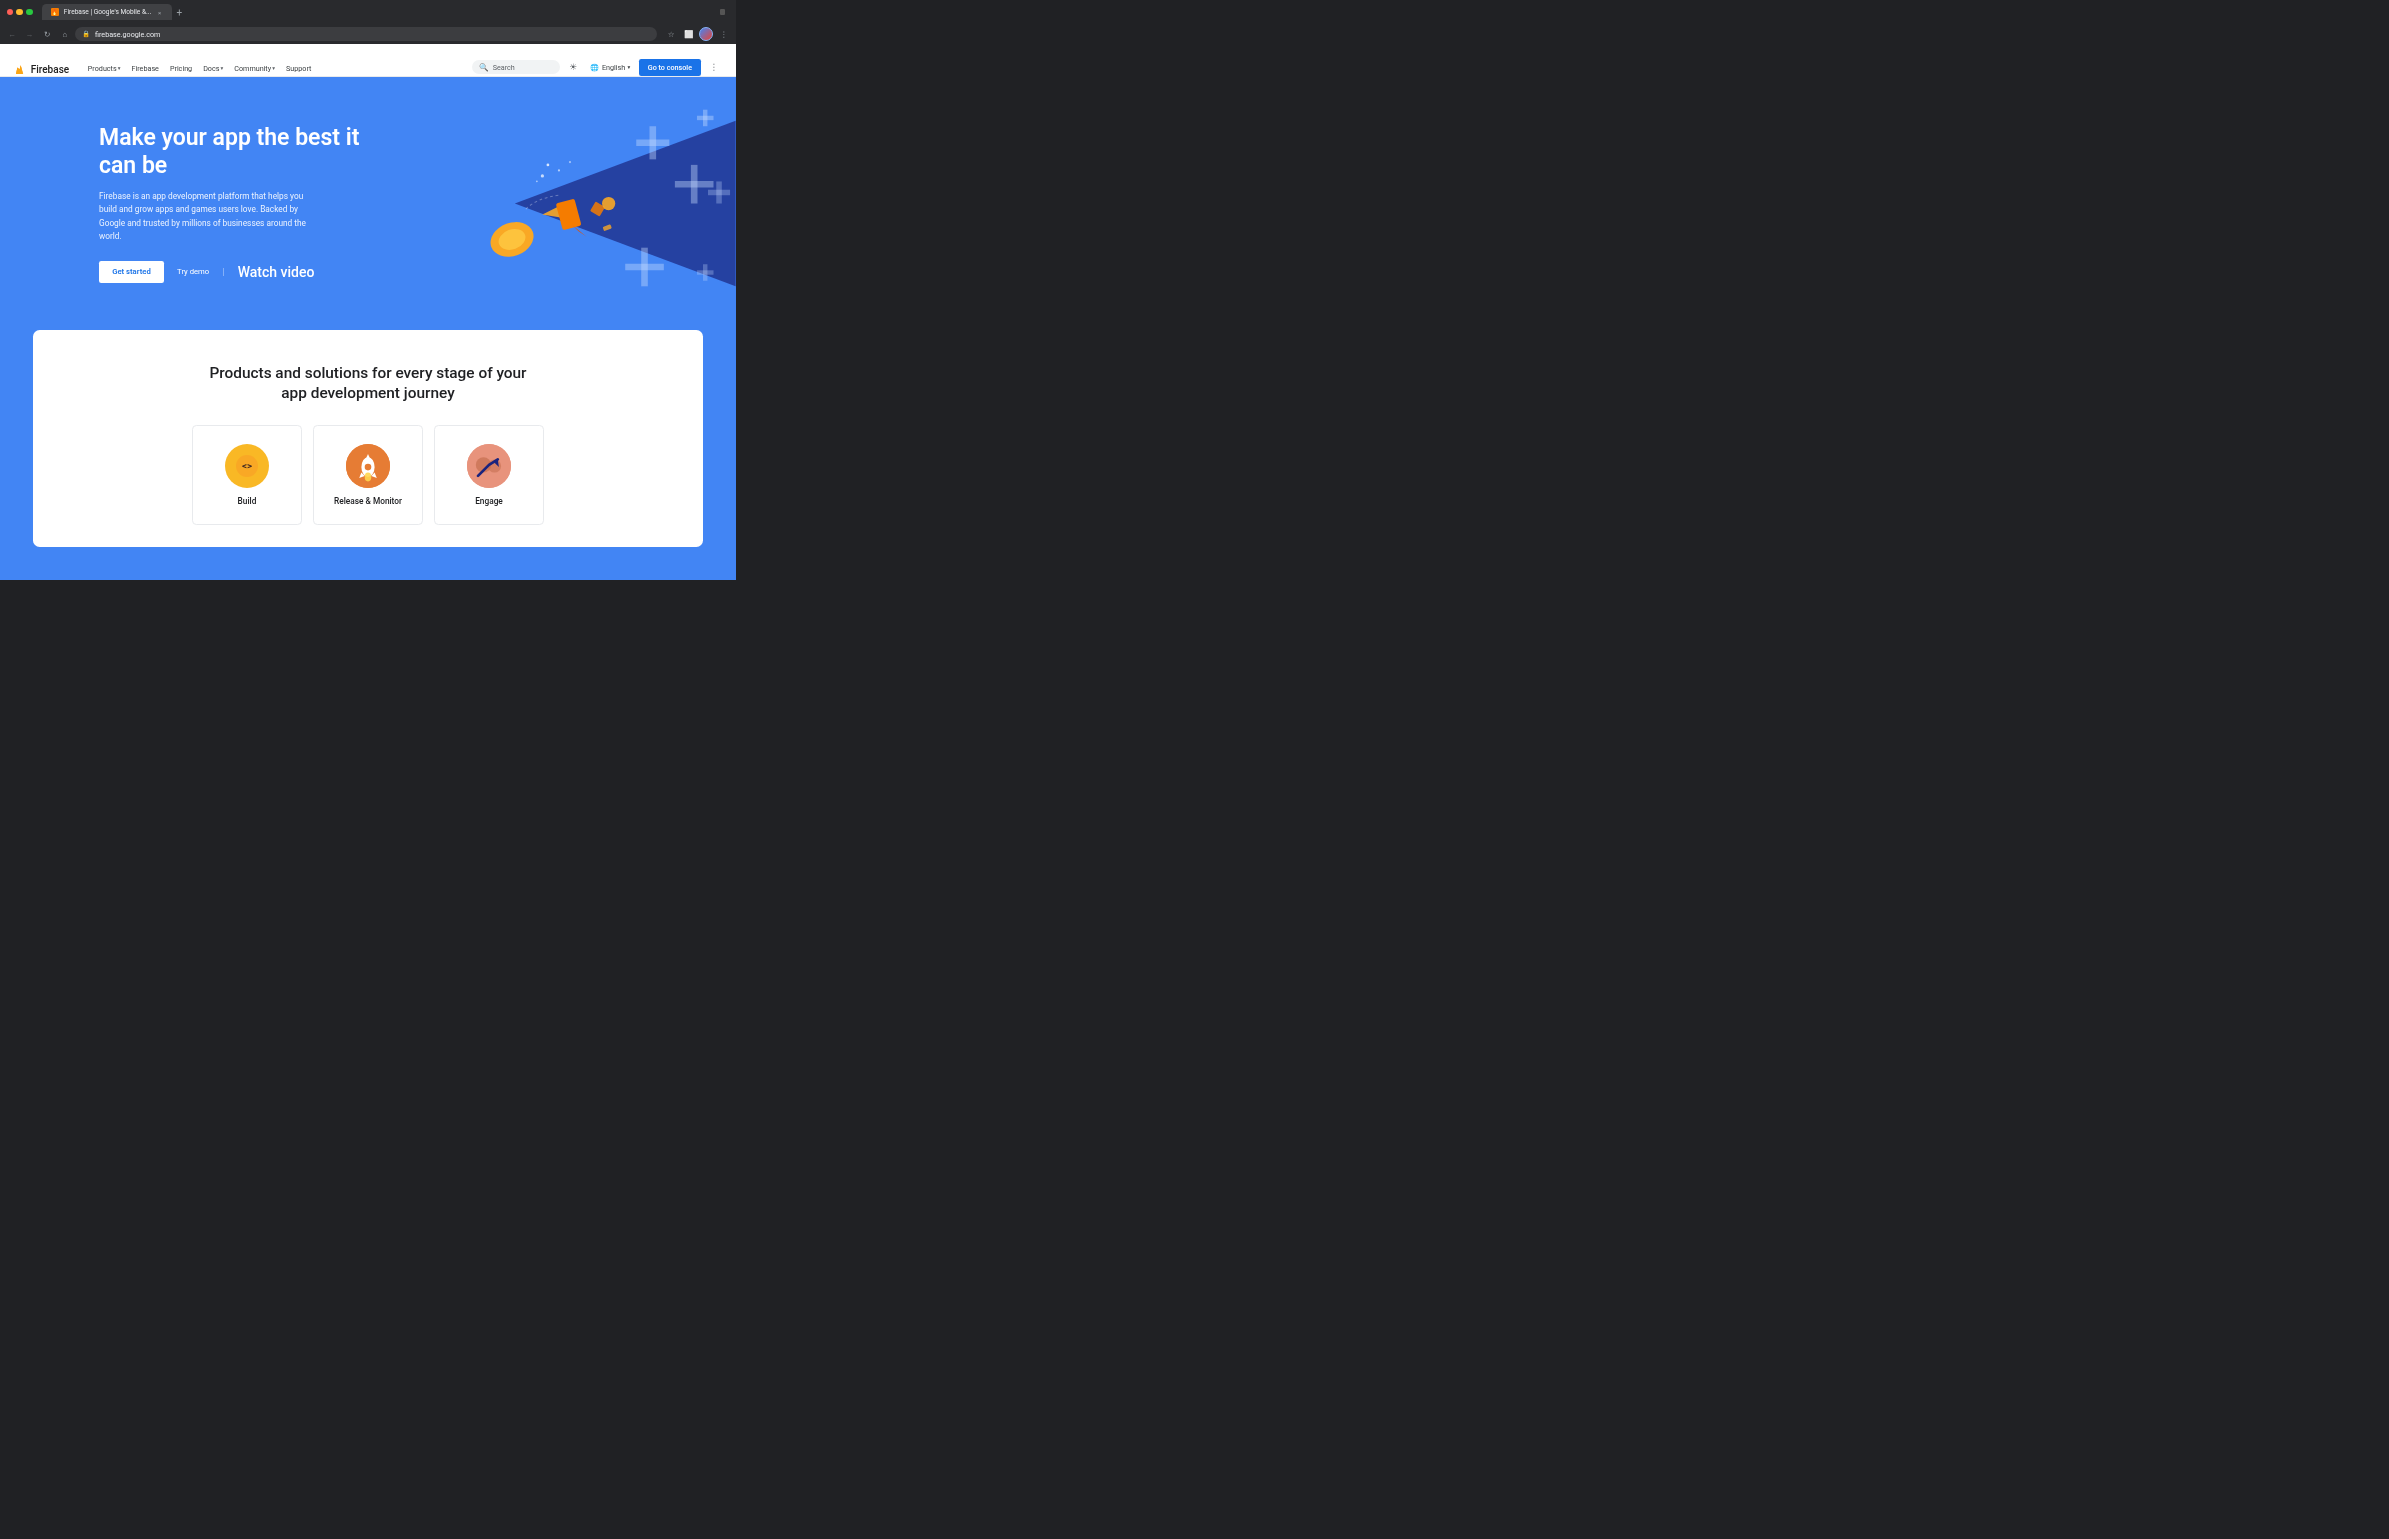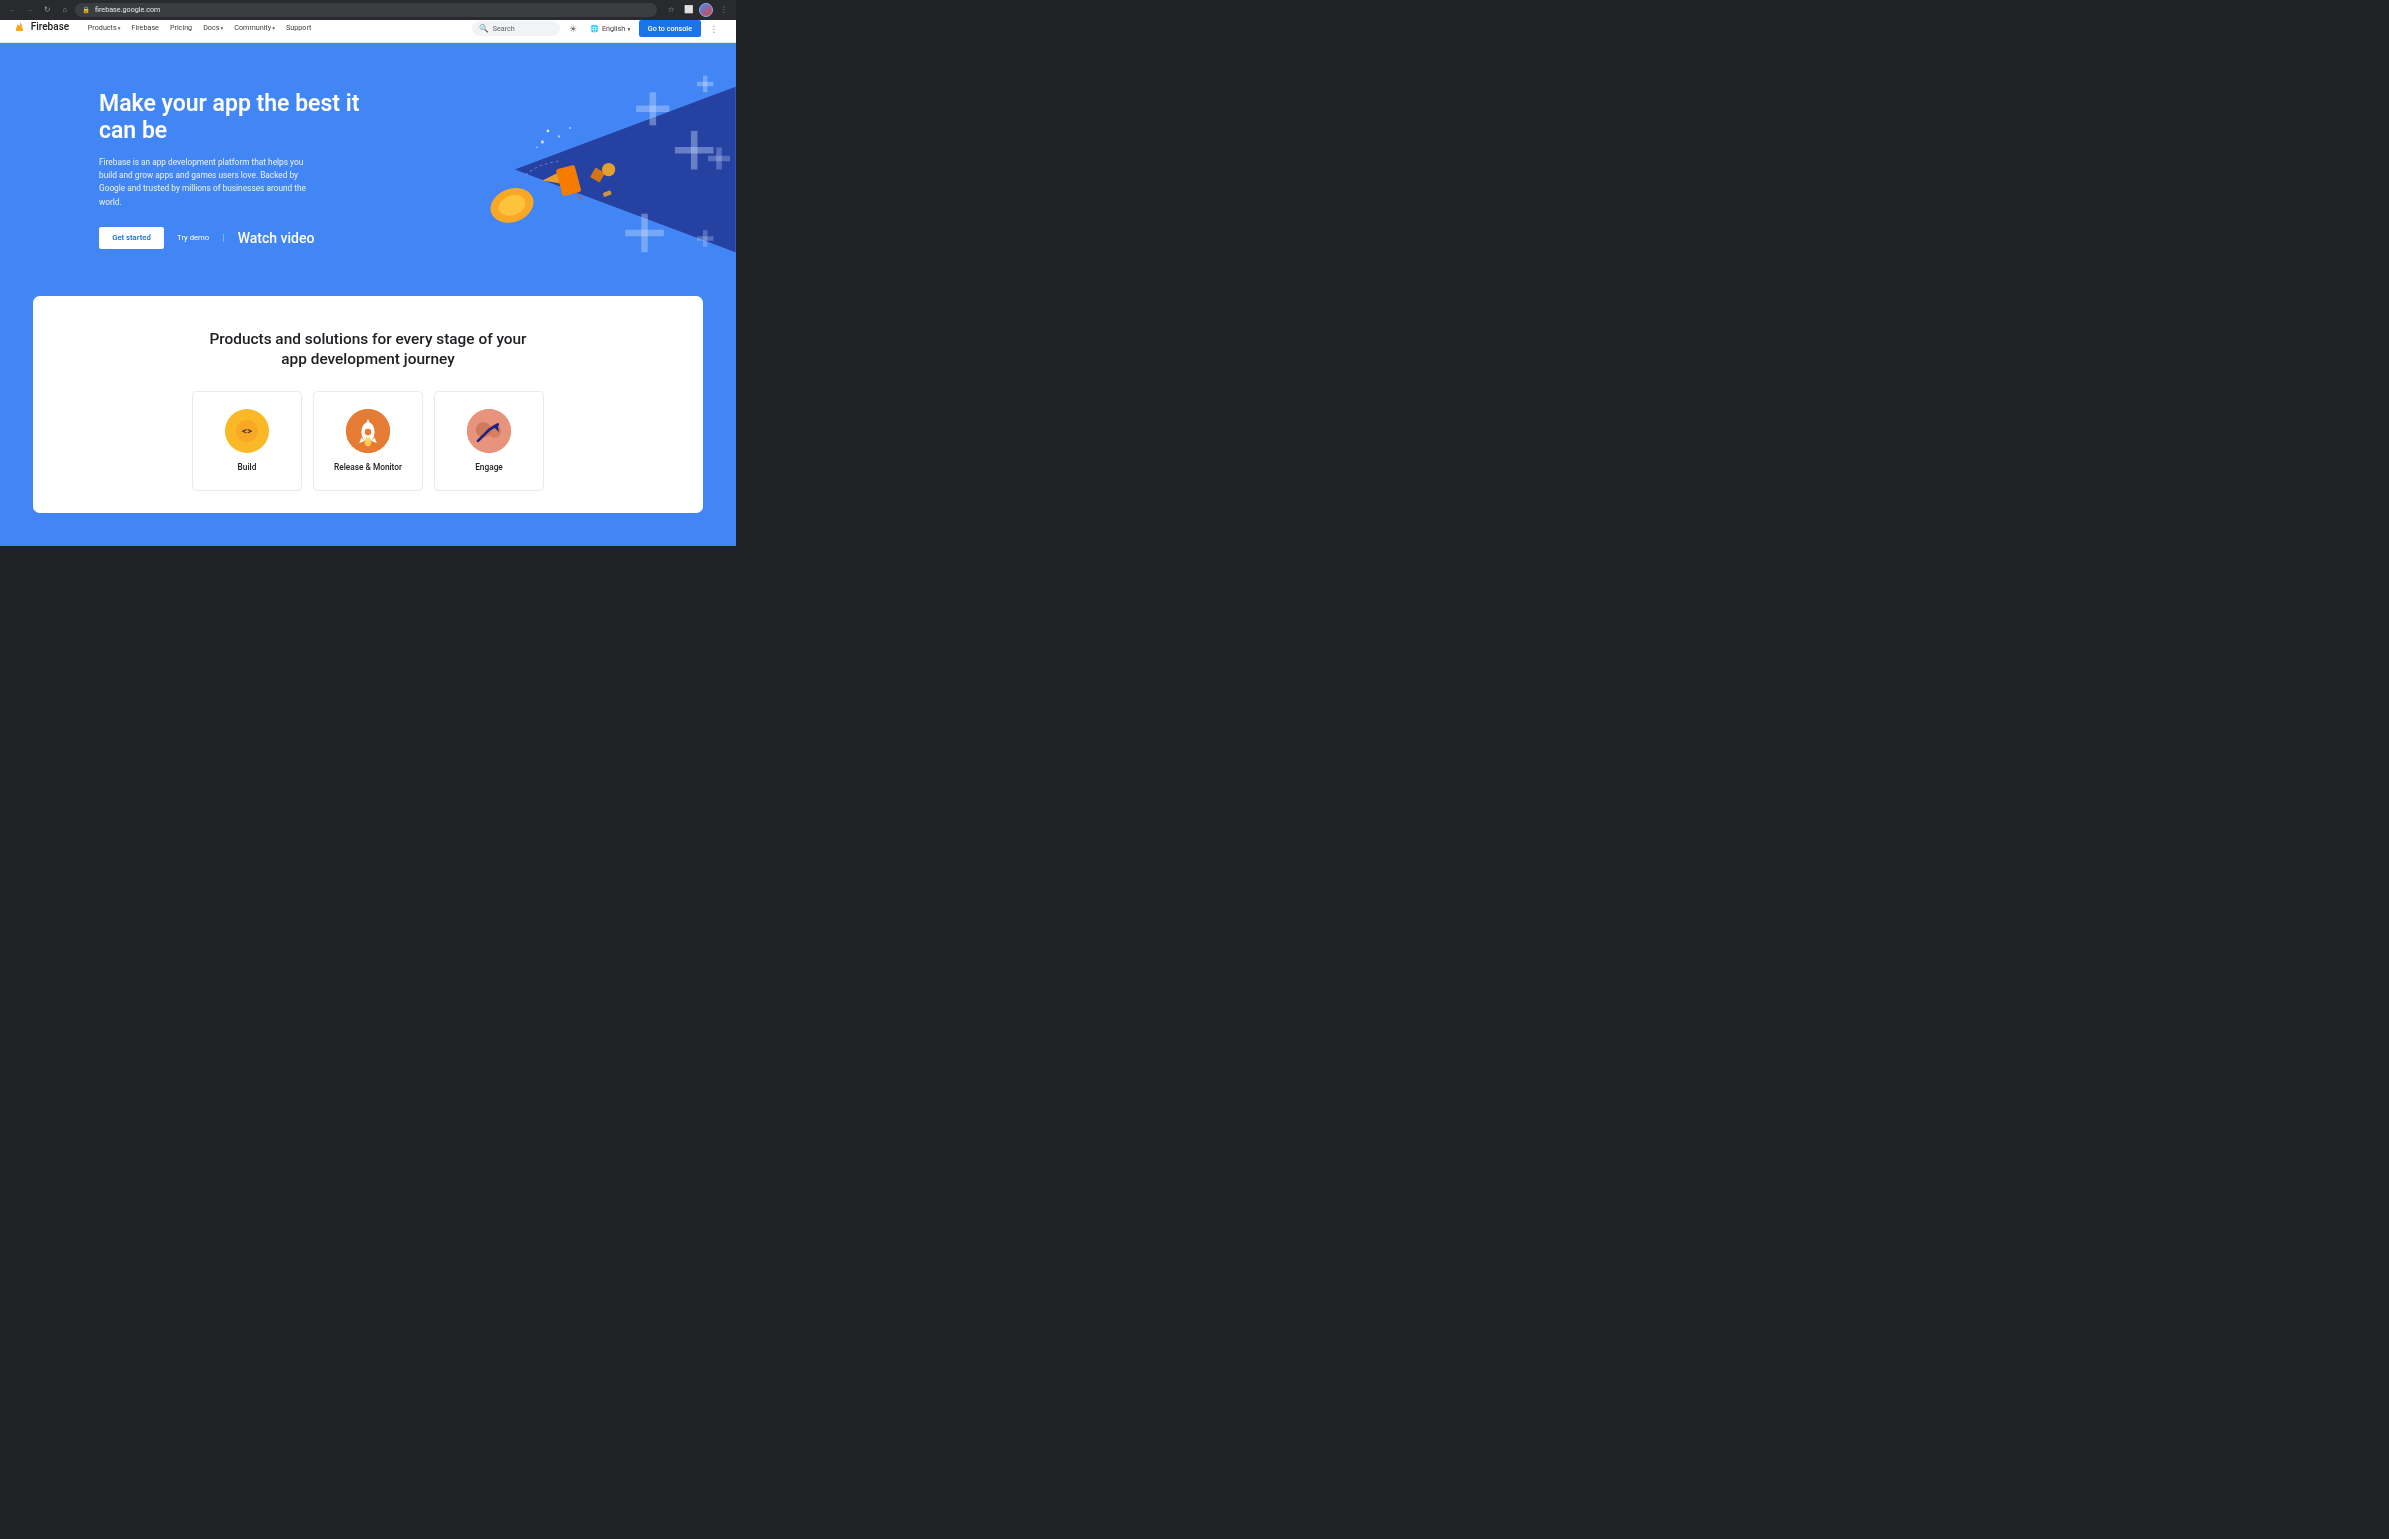--- a/index.html
+++ b/index.html
@@ -138,23 +138,23 @@
     }
 
     
     .website {
       background: #fff;
     }
 
     
     .navbar {
       background: #fff;
-      height: 23px;
-      display: flex;
-      align-items: flex-start;
+      height: 33px;
+      display: flex;
+      align-items: flex-end;
       padding: 0 13.2px;
       border-bottom: 0.6px solid #e8eaed;
       position: relative;
       z-index: 10;
     }
     .navbar-brand {
       display: flex;
       align-items: center;
       gap: 4.4px;
       margin-right: 13.2px;
@@ -373,20 +373,38 @@
       font-size: 8.3px;
       font-weight: 500;
       color: #202124;
     }
   </style>
 </head>
 <body>
 
 <div class="browser-chrome">
 
+  <div class="browser-titlebar">
+    <div class="traffic-lights">
+      <div class="traffic-light tl-red"></div>
+      <div class="traffic-light tl-yellow"></div>
+      <div class="traffic-light tl-green"></div>
+    </div>
+    <div class="browser-tabs">
+      <div class="browser-tab active">
+        <div class="tab-favicon">🔥</div>
+        <span class="tab-title">Firebase | Google's Mobile &amp;...</span>
+        <span class="tab-close">×</span>
+      </div>
+      <div class="tab-new">+</div>
+    </div>
+    <div style="width:55px; display:flex; justify-content:flex-end;">
+      <div style="width:5.5px;height:5.5px;background:#555;border-radius:1.1px;margin-right:4.4px;"></div>
+    </div>
+  </div>
 
   <div class="browser-nav">
     <div class="nav-btn disabled">←</div>
     <div class="nav-btn disabled">→</div>
     <div class="nav-btn">↻</div>
     <div class="nav-btn">⌂</div>
     <div class="address-bar">
       <span style="color:#9aa0a6;font-size:6.6px;">🔒</span>
       <span class="address-text">firebase.google.com</span>
     </div>

